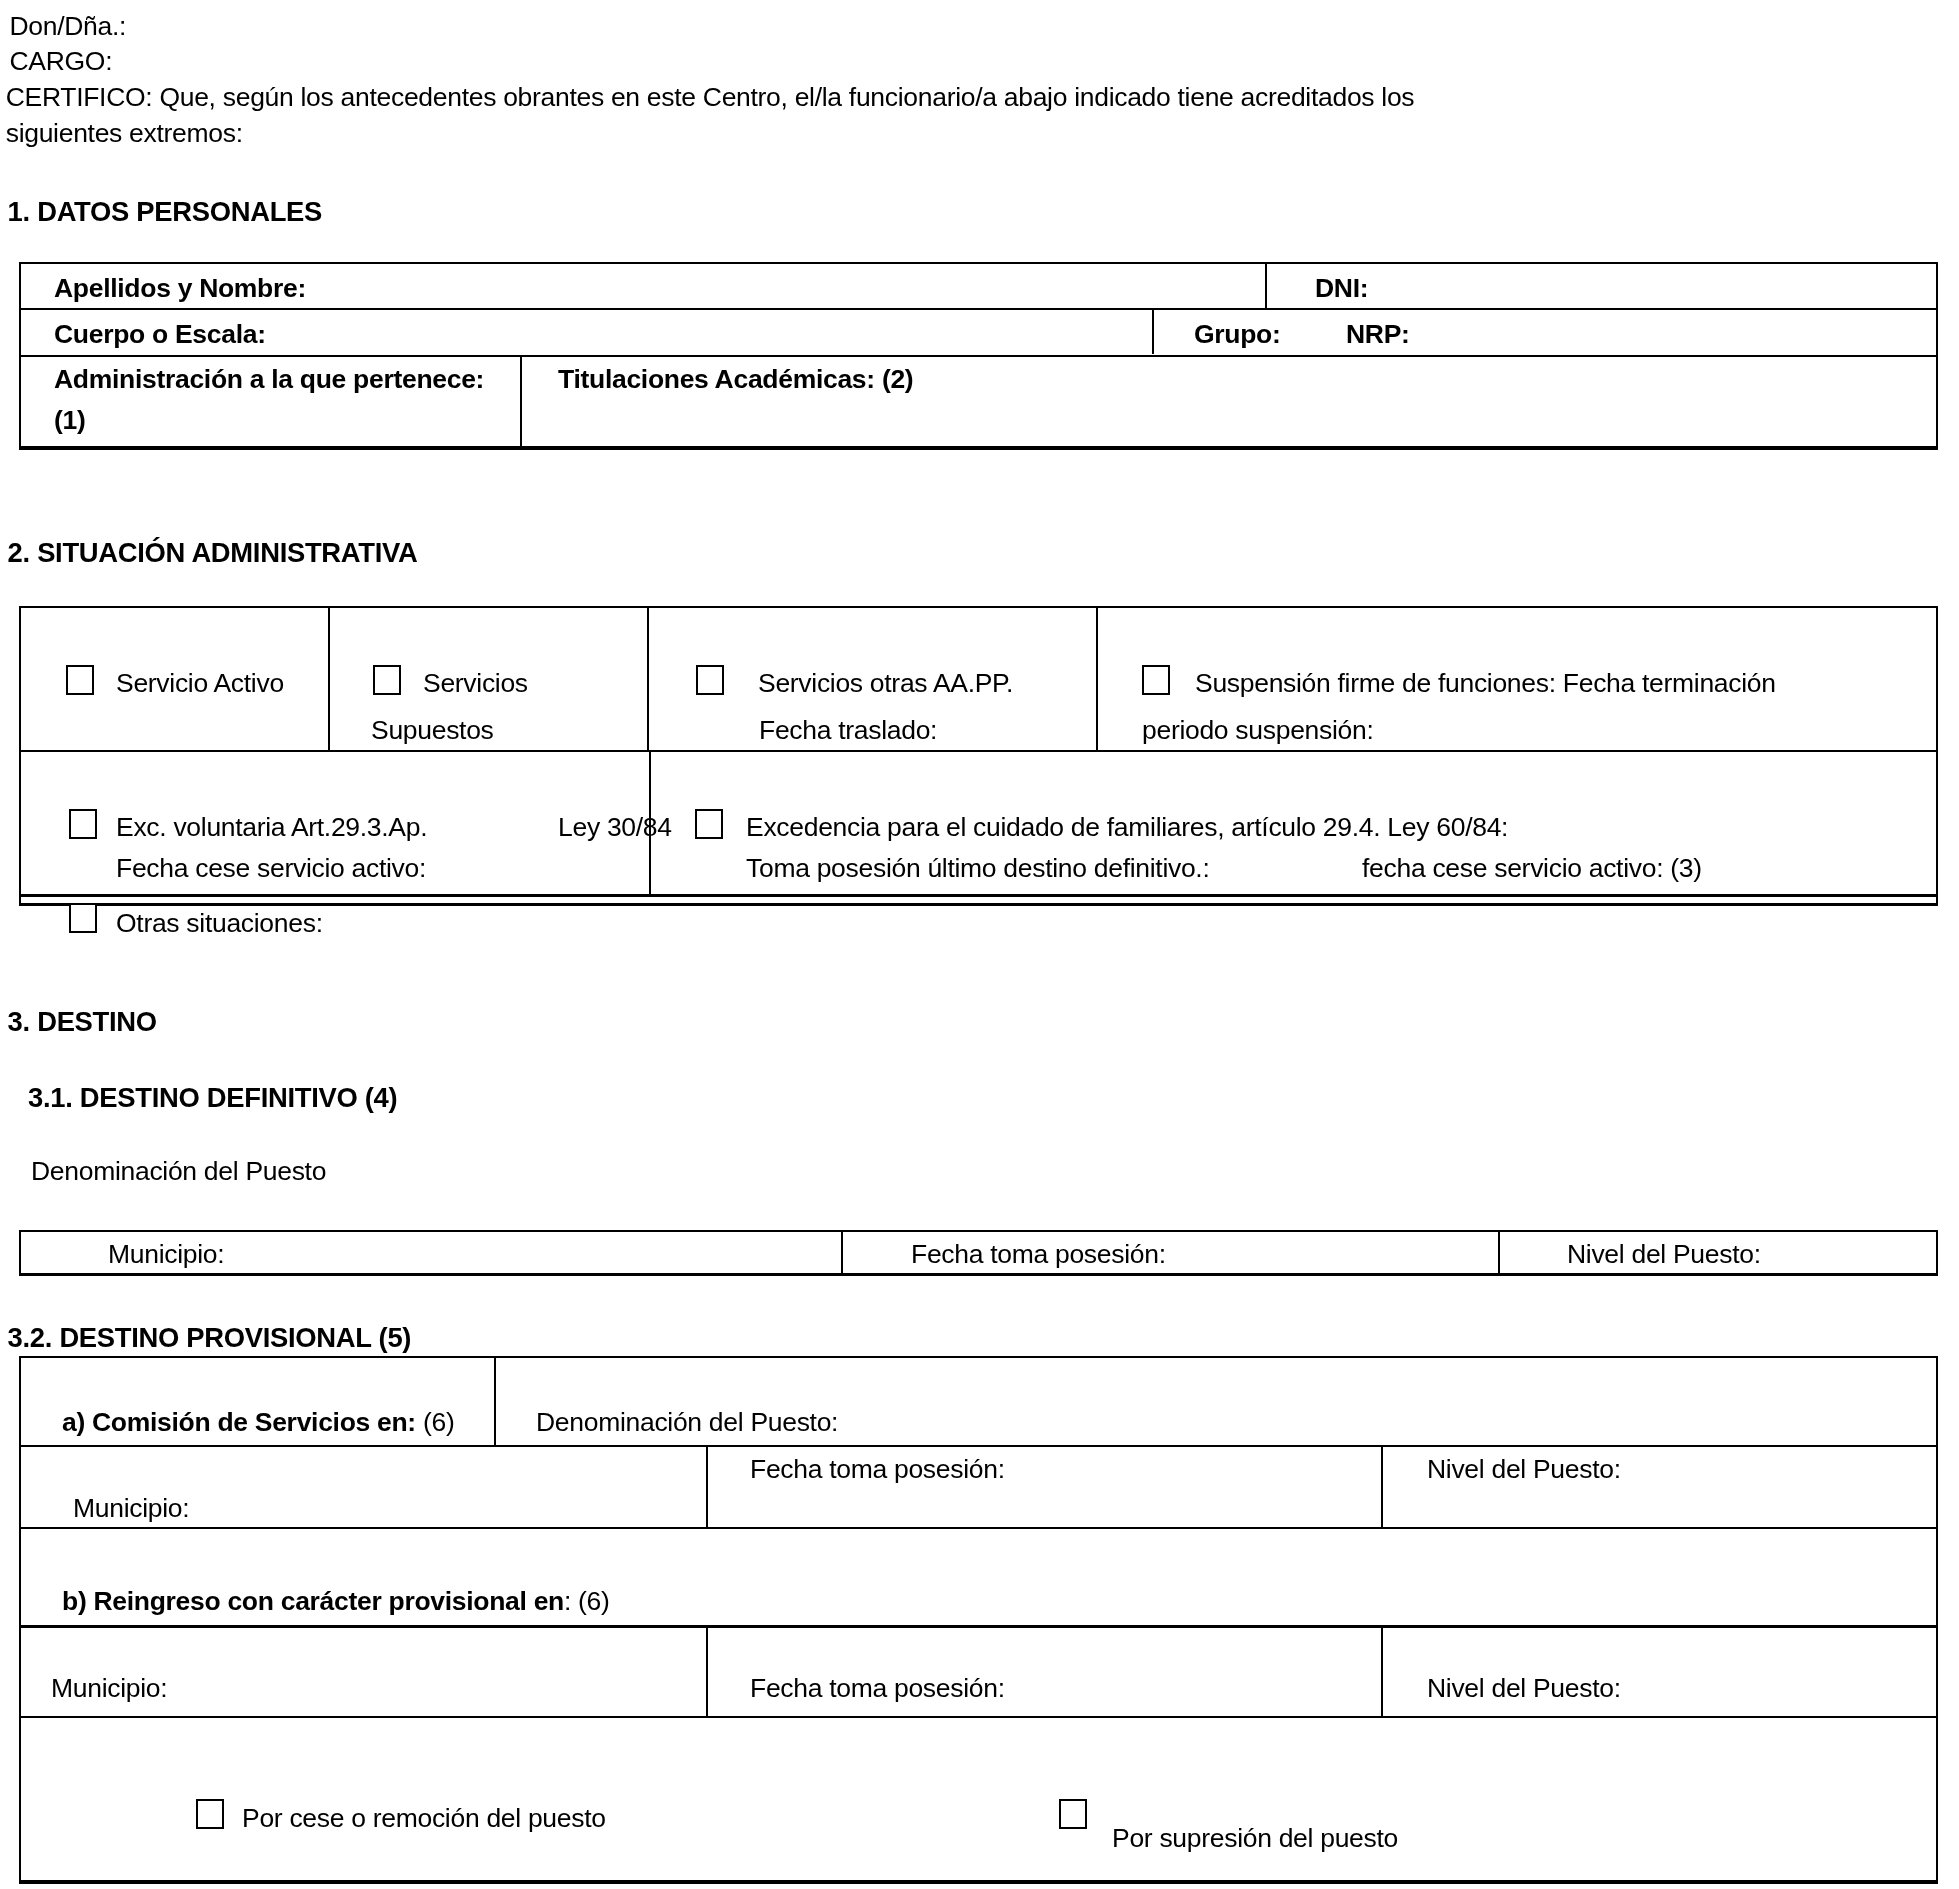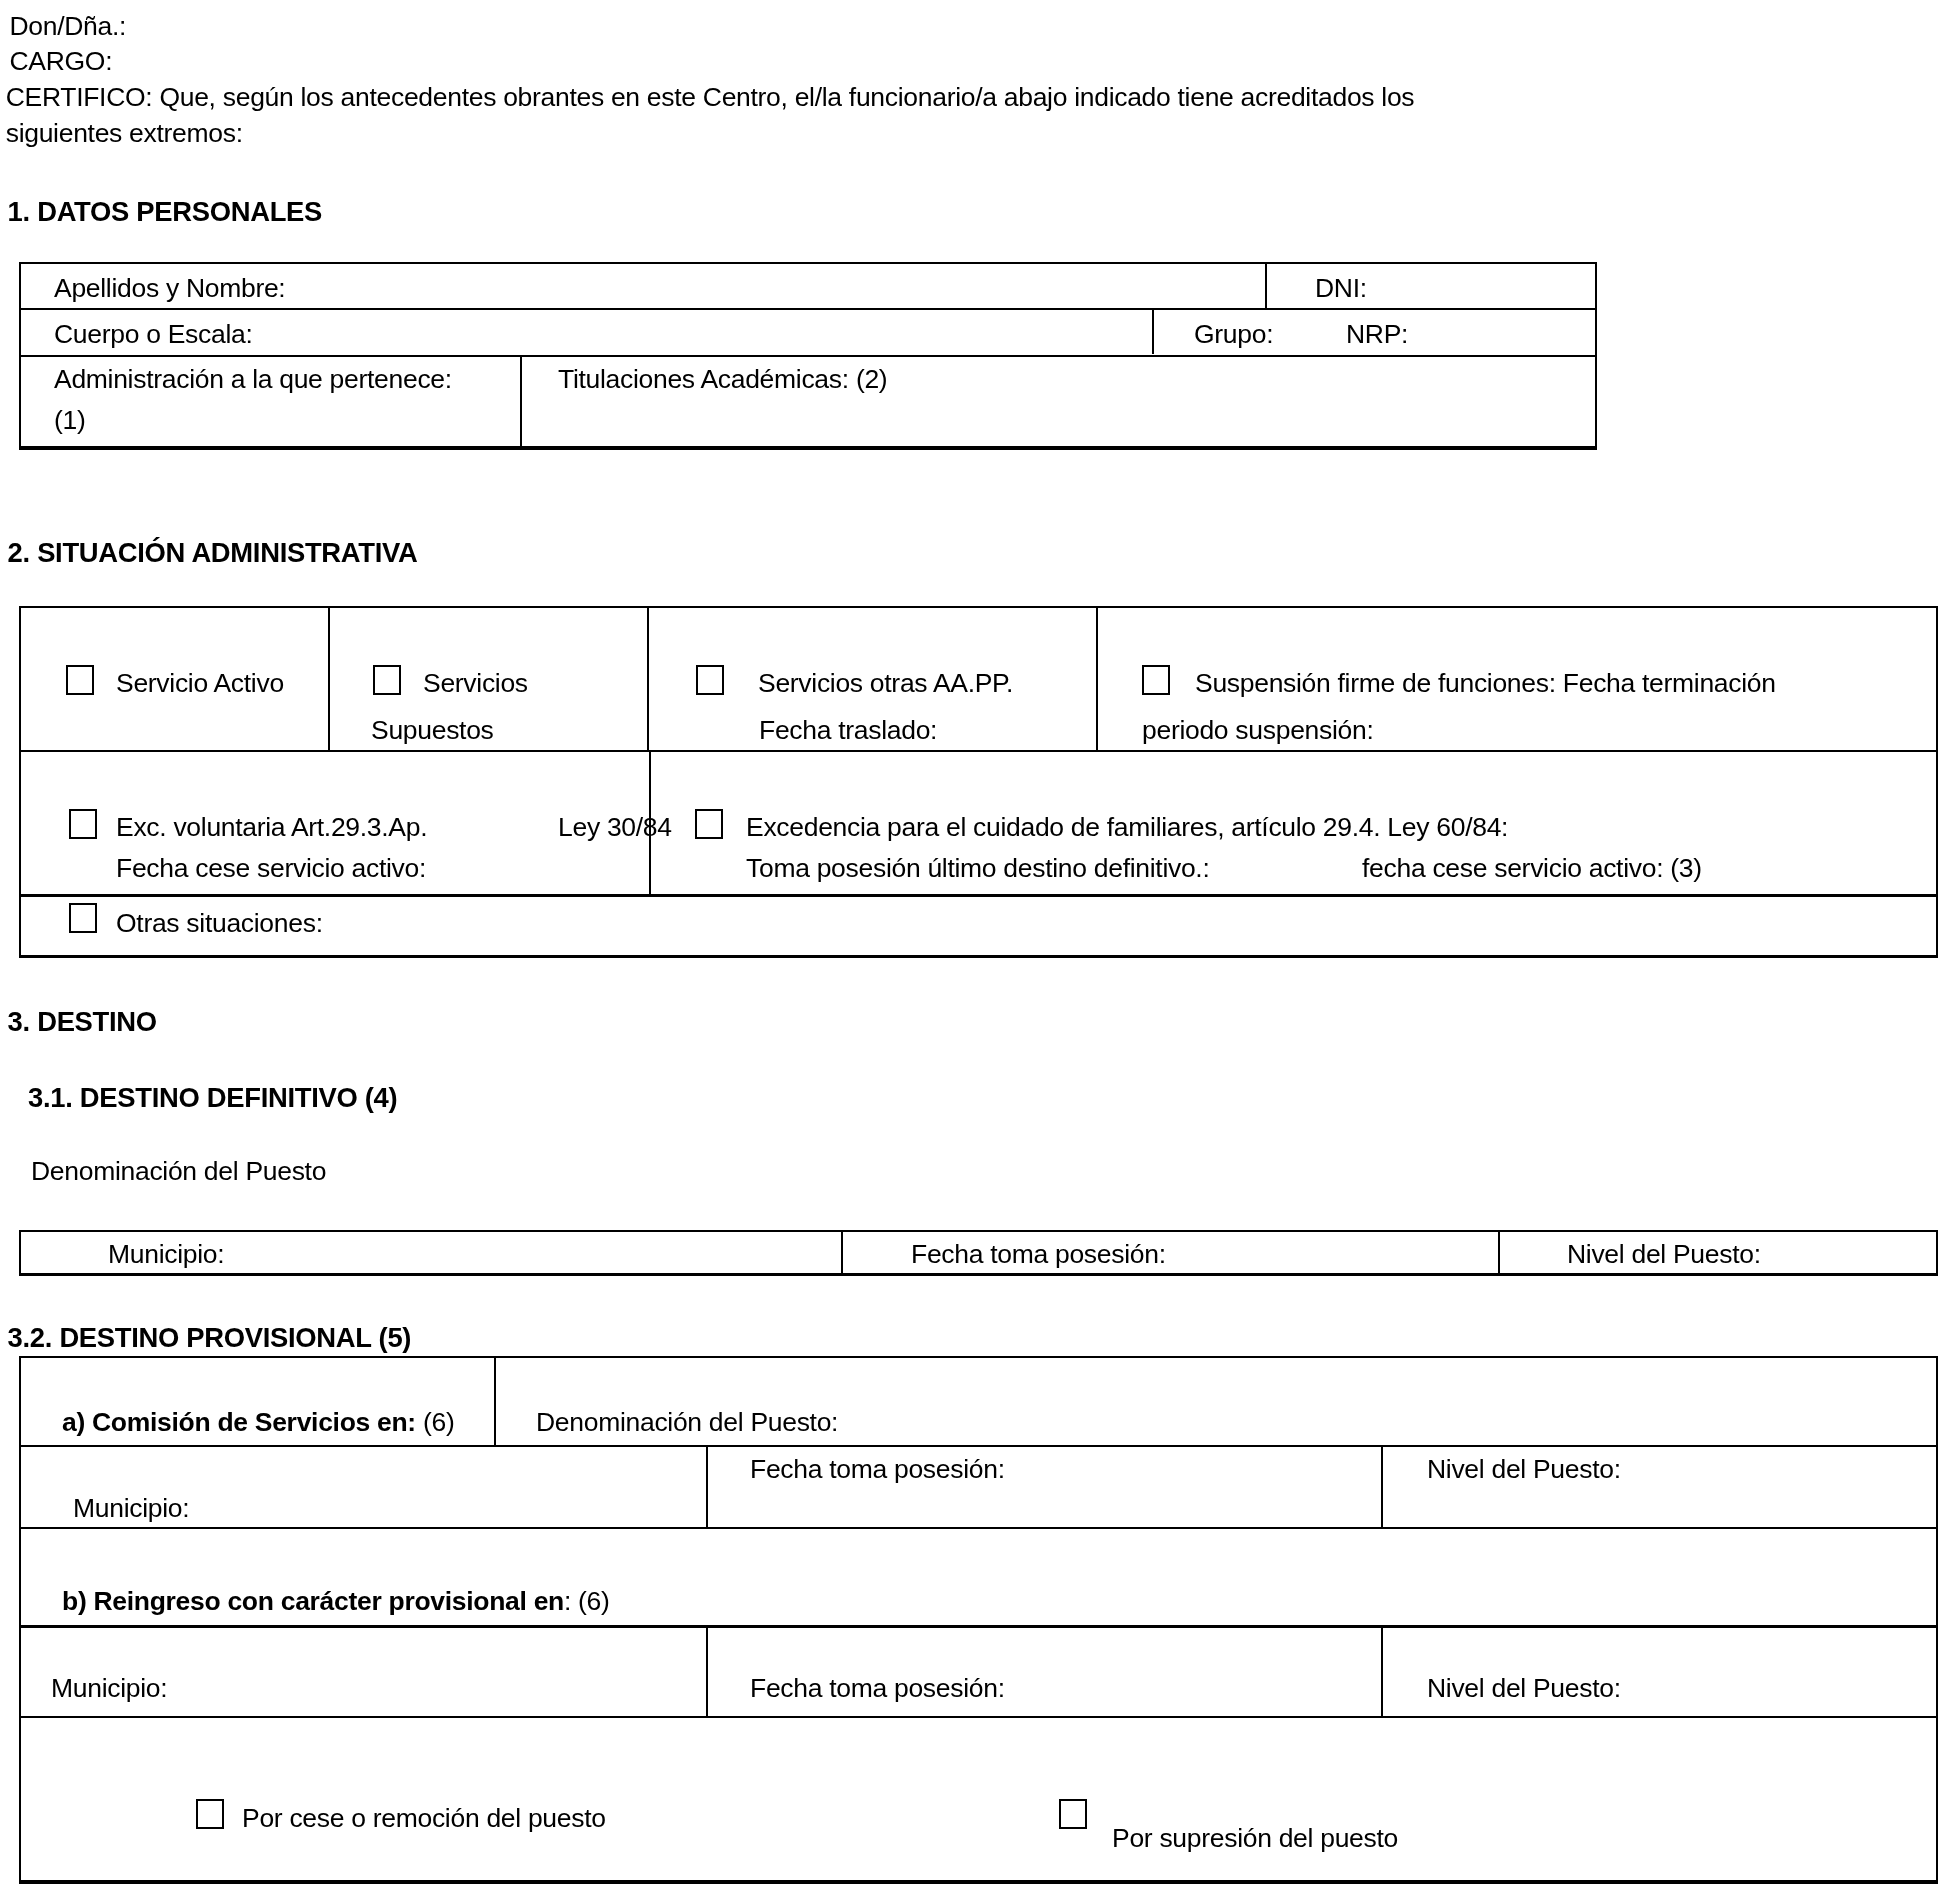--- a/index.html
+++ b/index.html
@@ -18,40 +18,40 @@
 
 <div class="page">
 
   <div class="lbl" style="left:9.5px;top:9.5px;">Don/Dña.:</div>
   <div class="lbl" style="left:9.5px;top:45px;">CARGO:</div>
   <div class="lbl" style="left:5.7px;top:81px;">CERTIFICO: Que, según los antecedentes obrantes en este Centro, el/la funcionario/a abajo indicado tiene acreditados los</div>
   <div class="lbl" style="left:5.7px;top:117px;">siguientes extremos:</div>
 
   <div class="sect" style="left:7.6px;top:196px;">1. DATOS PERSONALES</div>
 
-  <div class="tbl" style="left:19px;top:262px;width:1578px;height:188px;border-bottom-width:4.7px;">
+  <div class="tbl" style="left:19px;top:262px;width:1919px;height:188px;border-bottom-width:4.7px;font-weight:bold;">
     <div class="hline" style="top:44px;"></div>
     <div class="hline" style="top:91px;"></div>
     <div class="vline" style="left:1244px;top:0;height:44px;"></div>
     <div class="vline" style="left:1131px;top:44px;height:46px;"></div>
     <div class="vline" style="left:499px;top:91px;height:92px;"></div>
 
     <div class="lbl" style="left:33px;top:7.6px;">Apellidos y Nombre:</div>
     <div class="lbl" style="left:1294px;top:7.6px;">DNI:</div>
     <div class="lbl" style="left:33px;top:54px;">Cuerpo o Escala:</div>
     <div class="lbl" style="left:1173px;top:54px;">Grupo:</div>
     <div class="lbl" style="left:1325px;top:54px;">NRP:</div>
     <div class="lbl" style="left:33px;top:99px;">Administración a la que pertenece:</div>
     <div class="lbl" style="left:33px;top:140px;">(1)</div>
     <div class="lbl" style="left:537px;top:99px;">Titulaciones Académicas: (2)</div>
   </div>
 
   <div class="sect" style="left:7.6px;top:537px;">2. SITUACIÓN ADMINISTRATIVA</div>
 
-  <div class="tbl" style="left:19px;top:606px;width:1919px;height:352px;border-bottom-width:3.8px;">
+  <div class="tbl" style="left:19px;top:606px;width:1919px;height:300px;border-bottom-width:3.8px;">
     <div class="hline" style="top:142px;"></div>
     <div class="hline" style="top:286px;height:2.8px;"></div>
     <div class="vline" style="left:307px;top:0;height:142px;"></div>
     <div class="vline" style="left:626px;top:0;height:142px;"></div>
     <div class="vline" style="left:1075px;top:0;height:142px;"></div>
     <div class="vline" style="left:628px;top:142px;height:144px;"></div>
 
     <span class="cb" style="left:45px;top:57px;"></span>
     <div class="lbl" style="left:95px;top:59px;">Servicio Activo</div>
 

